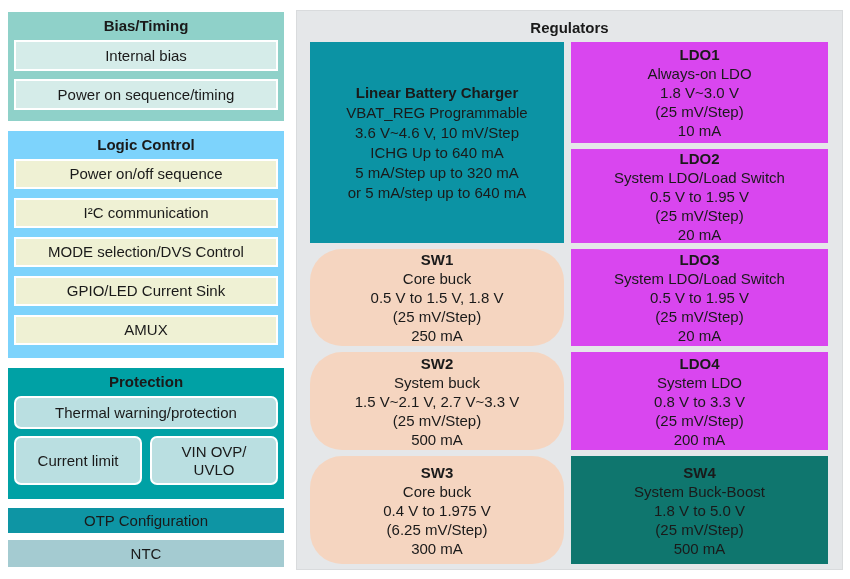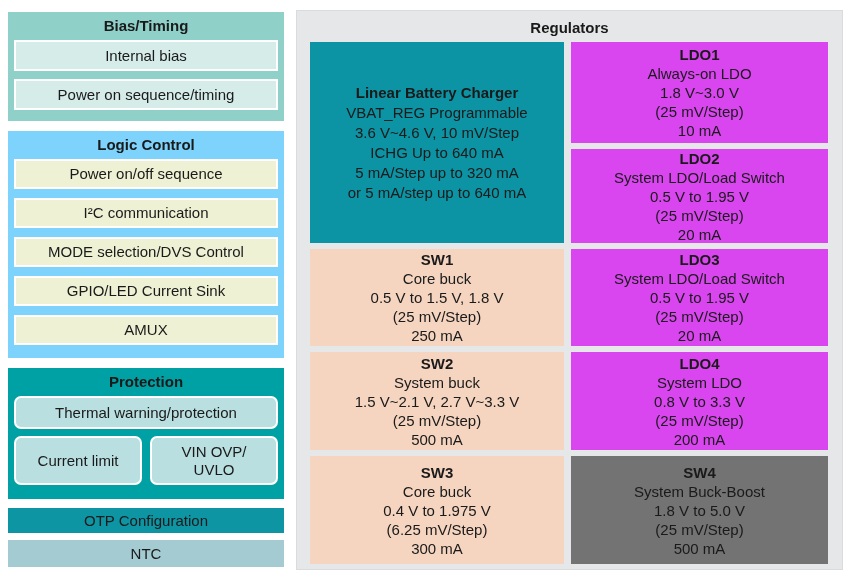--- a/index.html
+++ b/index.html
@@ -48,22 +48,22 @@
     column-gap:7px;row-gap:6px;
   }
   .rbox{
     display:flex;flex-direction:column;align-items:center;justify-content:center;
     text-align:center;font-size:15px;line-height:19px;
   }
   .rbox .rtitle{font-weight:bold;}
   .rbox .rbody{white-space:pre-line;}
   .charger{grid-row:1 / span 2;background:#0C93A4;line-height:20px;}
   .ldo{background:#d946ef;}
-  .sw{background:#F5D5C0;}
-  .sw4{background:#737373;}
+  .sw{background:#F5D5C0;border-radius:32px;}
+  .sw4{background:#0f766e;}
 </style>
 </head>
 <body>
 
 <div id="bias" class="sect">
   <div class="sect-title">Bias/Timing</div>
   <div class="items">
     <div class="cell">Internal bias</div>
     <div class="cell">Power on sequence/timing</div>
   </div>

